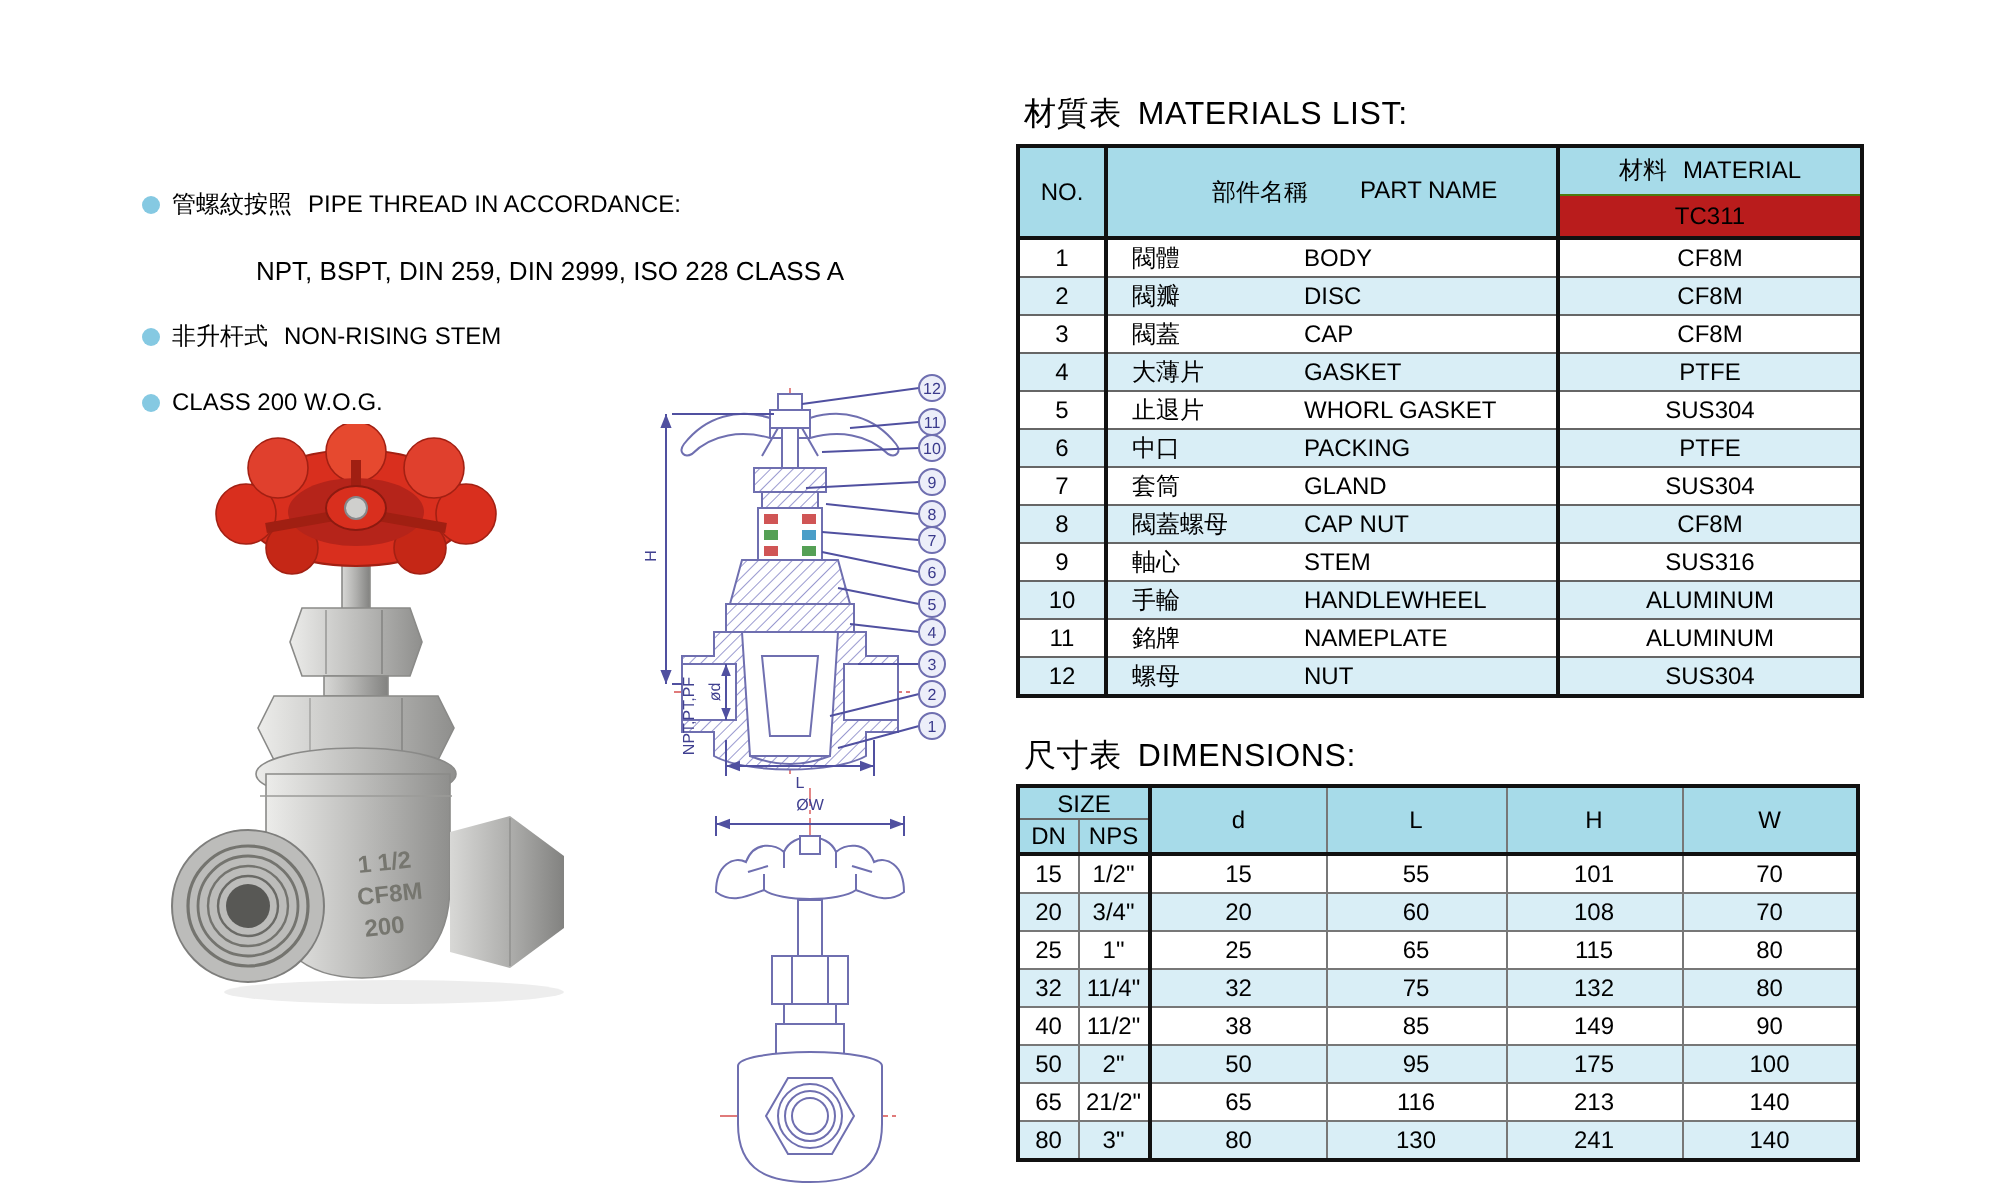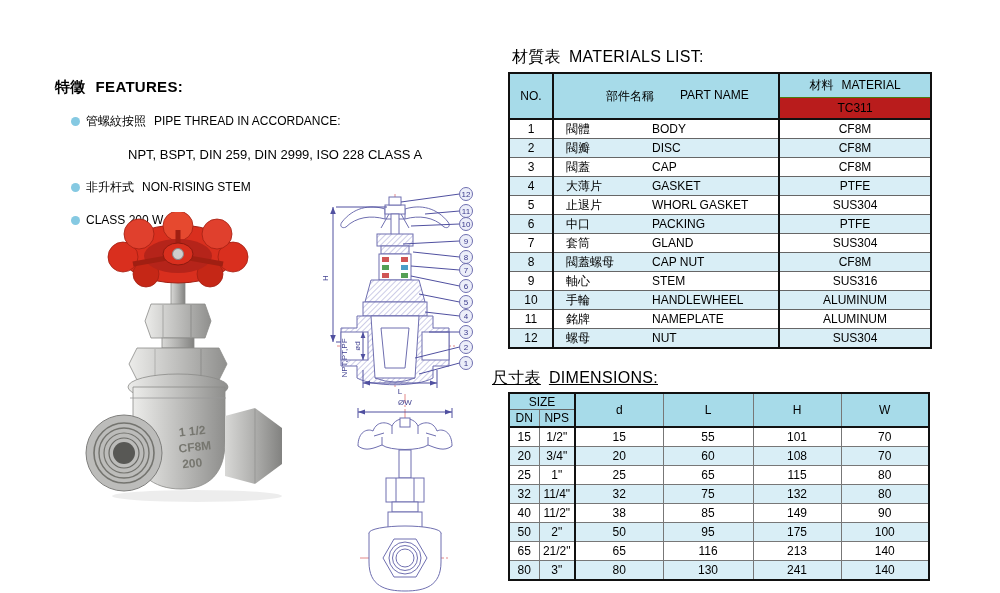--- a/index.html
+++ b/index.html
@@ -62,21 +62,20 @@
   .dim{stroke:#5050a0;stroke-width:1;fill:none;}
   .dimtxt{fill:#404090;font-size:8px;}
   .callout-c{fill:#eceef9;stroke:#6f6fb0;stroke-width:1;}
   .callout-t{fill:#3a3a8c;font-size:8px;text-anchor:middle;}
   .arr{fill:#5050a0;stroke:none;}
 </style>
 </head>
 <body>
 
 <div class="features">
-  <h2><span class="cn">特徵</span><span class="en">FEATURES:</span></h2>
   <div class="feat-line">
     <span class="bullet"></span>
     <span class="cn">管螺紋按照</span>
     <span class="en">PIPE THREAD IN ACCORDANCE:</span>
   </div>
   <div class="feat-cont">NPT, BSPT, DIN 259, DIN 2999, ISO 228 CLASS A</div>
   <div class="feat-line">
     <span class="bullet"></span>
     <span class="cn">非升杆式</span>
     <span class="en">NON-RISING STEM</span>
@@ -405,21 +404,21 @@
         <td class="c-mat">ALUMINUM</td>
       </tr>
     <tr class="alt">
         <td class="c-no v-thick">12</td>
         <td class="c-name v-thick"><span class="cn">螺母</span><span class="en">NUT</span></td>
         <td class="c-mat">SUS304</td>
       </tr>
   </tbody>
 </table>
 
-<div class="tbl-title" style="left:492px;top:368px;text-decoration:underline;">
+<div class="tbl-title" style="left:512px;top:368px;">
   <span class="cn">尺寸表</span><span class="en">DIMENSIONS:</span>
 </div>
 
 <table class="dim-table">
   <colgroup>
       <col style="width:30px">
       <col style="width:36px">
       <col style="width:88px">
       <col style="width:90px">
       <col style="width:88px">

